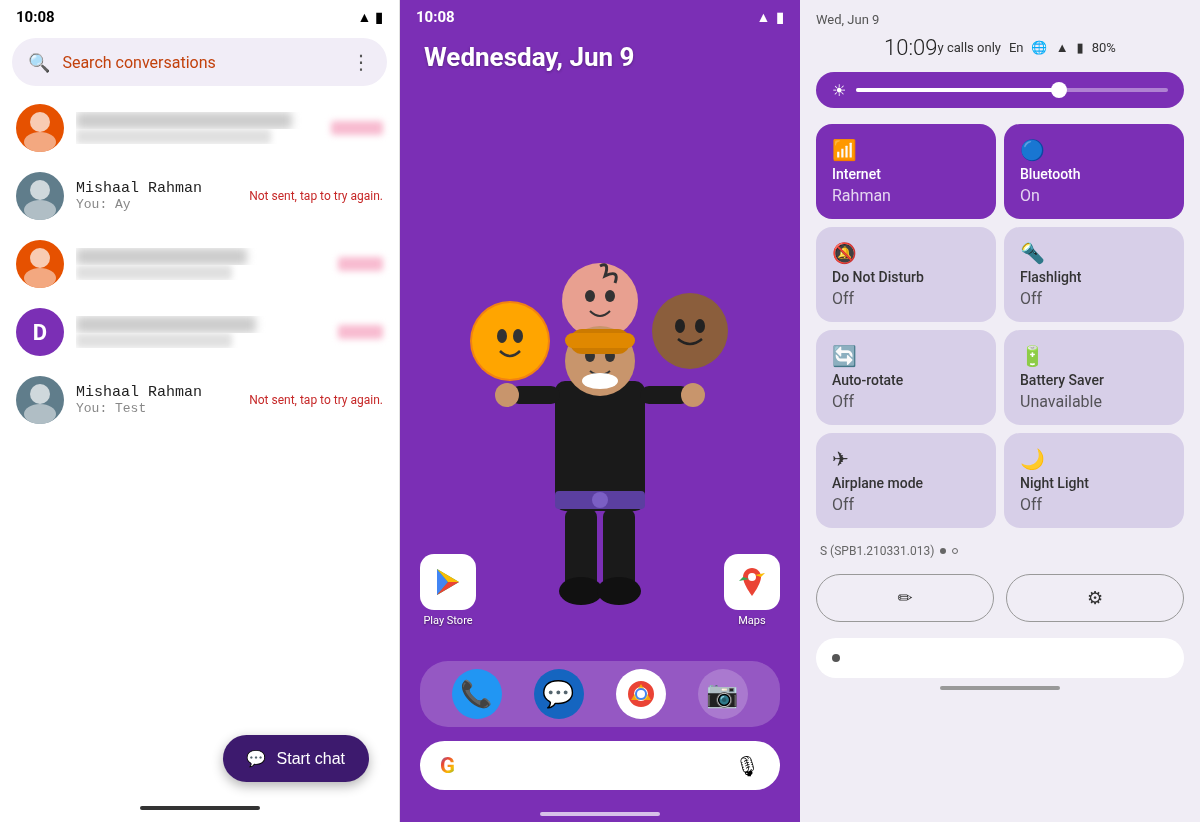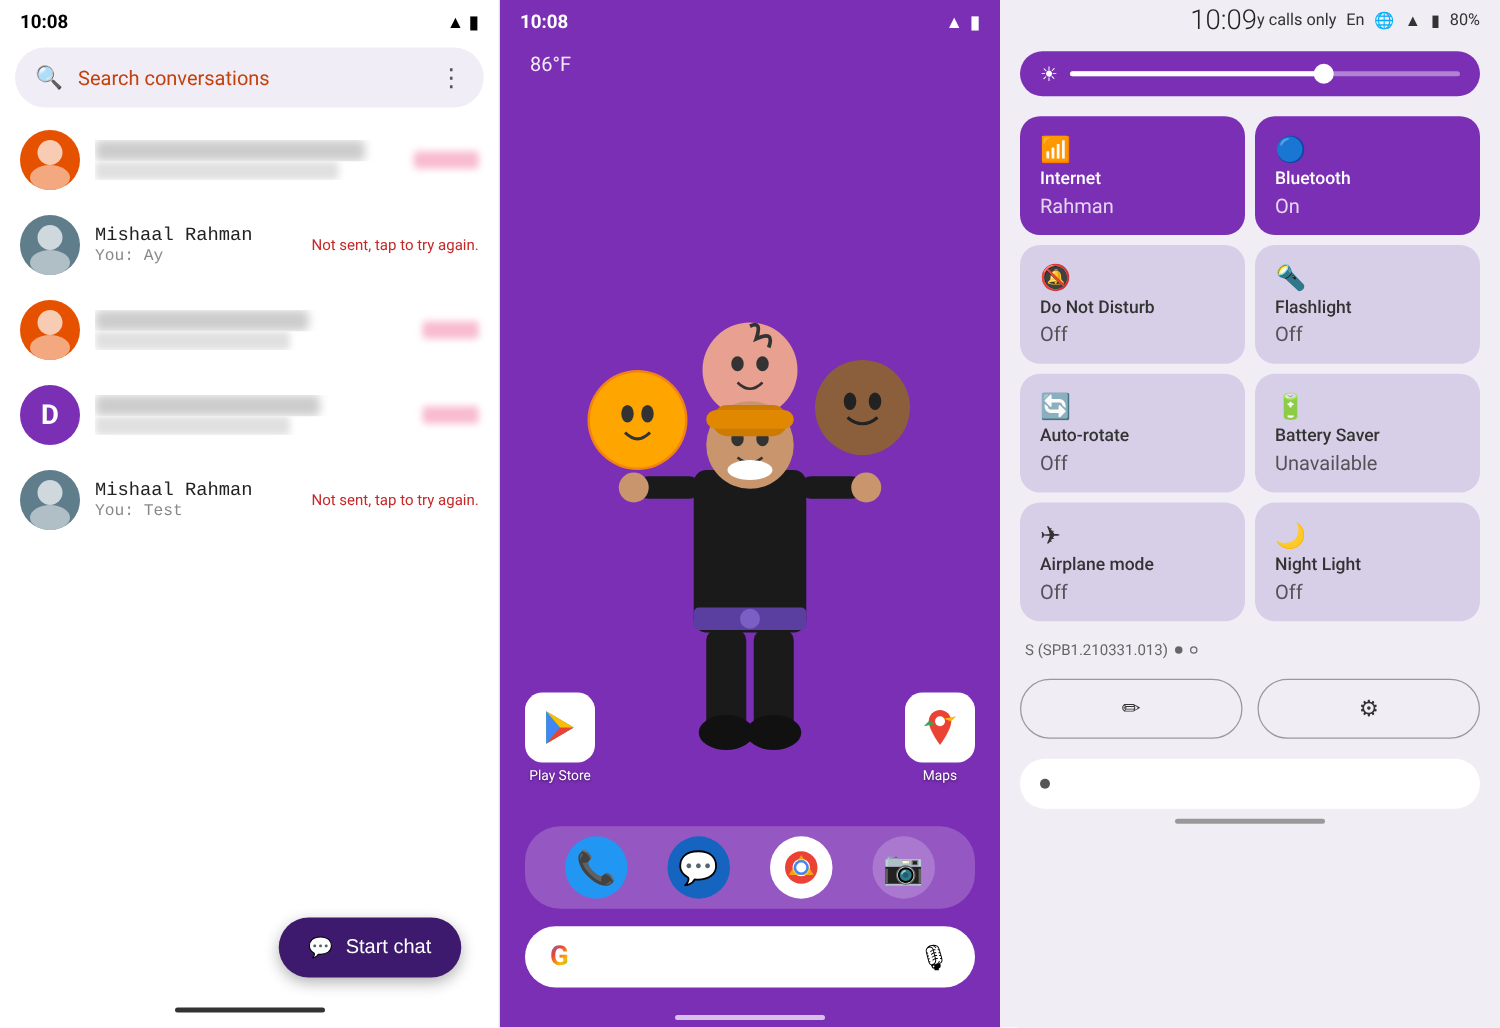--- a/index.html
+++ b/index.html
@@ -343,21 +343,21 @@
       color: #333;
     }
 
     .qs-date {
       font-size: 13px;
       color: #555;
     }
 
     .qs-status-bar {
       display: flex;
-      justify-content: flex-end;
+      justify-content: center;
       align-items: center;
       padding: 4px 16px;
     }
 
     .qs-time {
       font-size: 22px;
       font-weight: 300;
       color: #222;
     }
 
@@ -619,21 +619,21 @@
 <div class="panel-home">
   <div class="home-status-bar">
     <span style="font-weight:bold;font-size:15px;">10:08</span>
     <div style="display:flex;gap:6px;align-items:center;">
       <span>▲</span>
       <span>▮</span>
     </div>
   </div>
 
   <div class="home-date-time">
-    <div class="home-weather">86°F</div>
+    <div class="home-date">Wednesday, Jun 9</div>
   </div>
 
   <div class="illustration-area">
     <svg width="300" height="380" viewBox="0 0 300 380">
 
       <circle cx="60" cy="80" r="40" fill="#FF8C00" opacity="0.9"></circle>
       <circle cx="60" cy="80" r="38" fill="#FFA500"></circle>
       <ellipse cx="52" cy="75" rx="5" ry="7" fill="#333"></ellipse>
       <ellipse cx="68" cy="75" rx="5" ry="7" fill="#333"></ellipse>
       <path d="M50 90 Q60 100 70 90" stroke="#333" stroke-width="2.5" fill="none"></path>
@@ -726,20 +726,23 @@
   <div class="google-search-bar" style="bottom:32px;">
     <span class="google-g">G</span>
     <div class="google-search-spacer"></div>
     <span style="font-size:20px;">🎙</span>
   </div>
 
   <div class="home-indicator-center"></div>
 </div>
 
 <div class="panel-quicksettings">
+  <div class="qs-header">
+    <div class="qs-date">Wed, Jun 9</div>
+  </div>
 
   <div class="qs-status-bar">
     <span class="qs-time">10:09</span>
     <div class="qs-status-icons">
       <span>y calls only</span>
       <span>En</span>
       <span>🌐</span>
       <span>▲</span>
       <span>▮</span>
       <span>80%</span>

